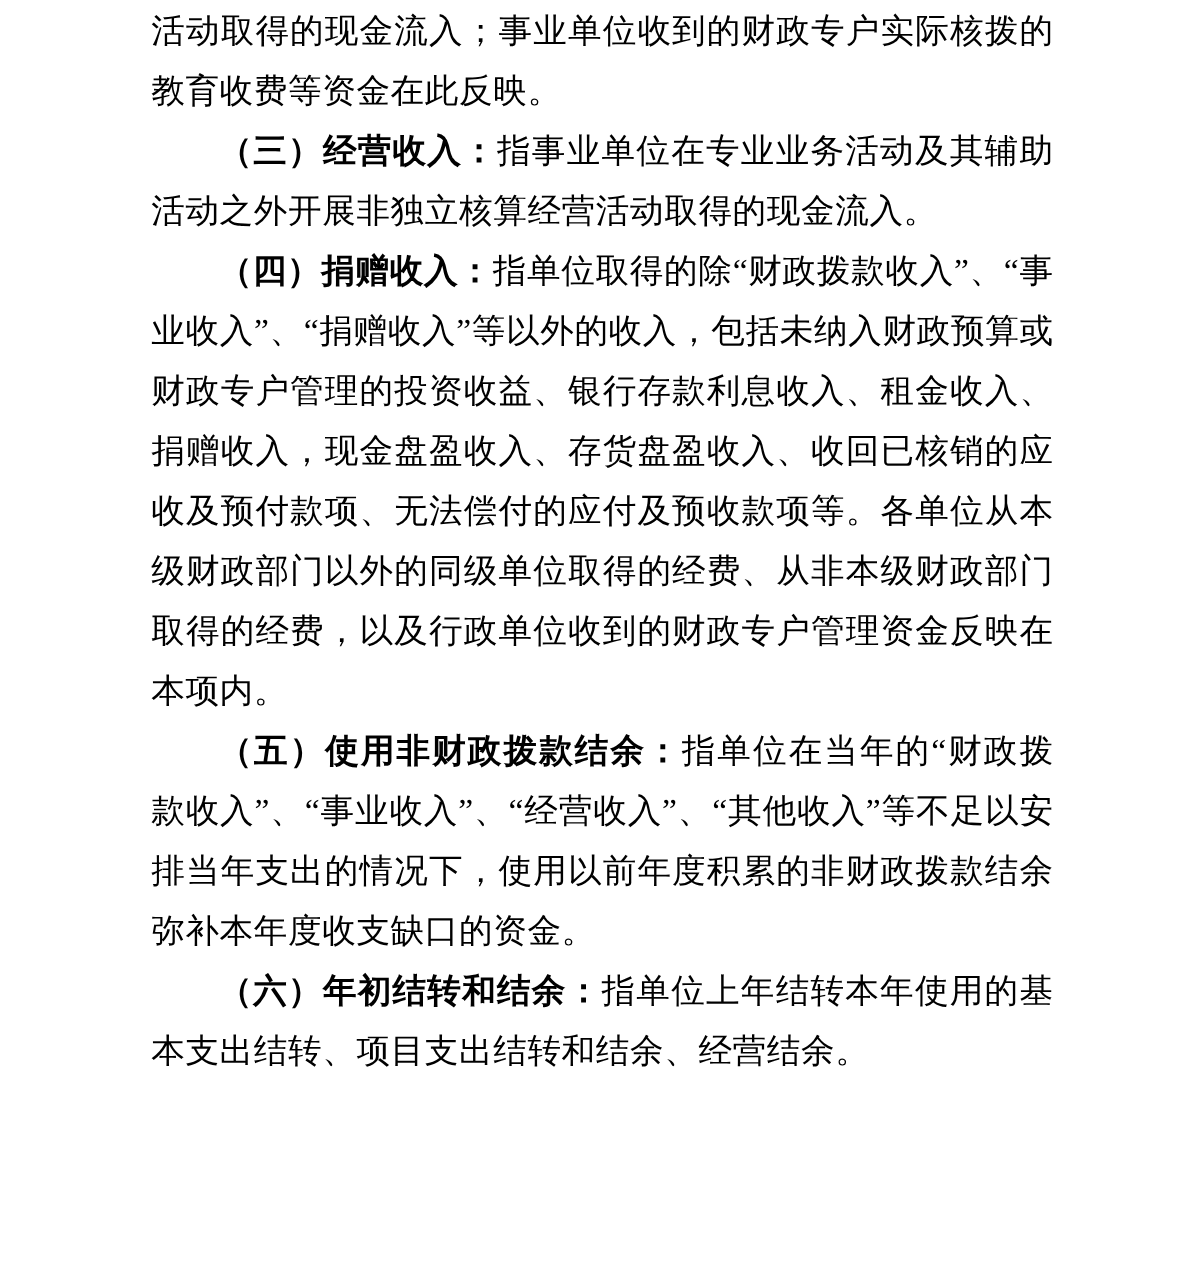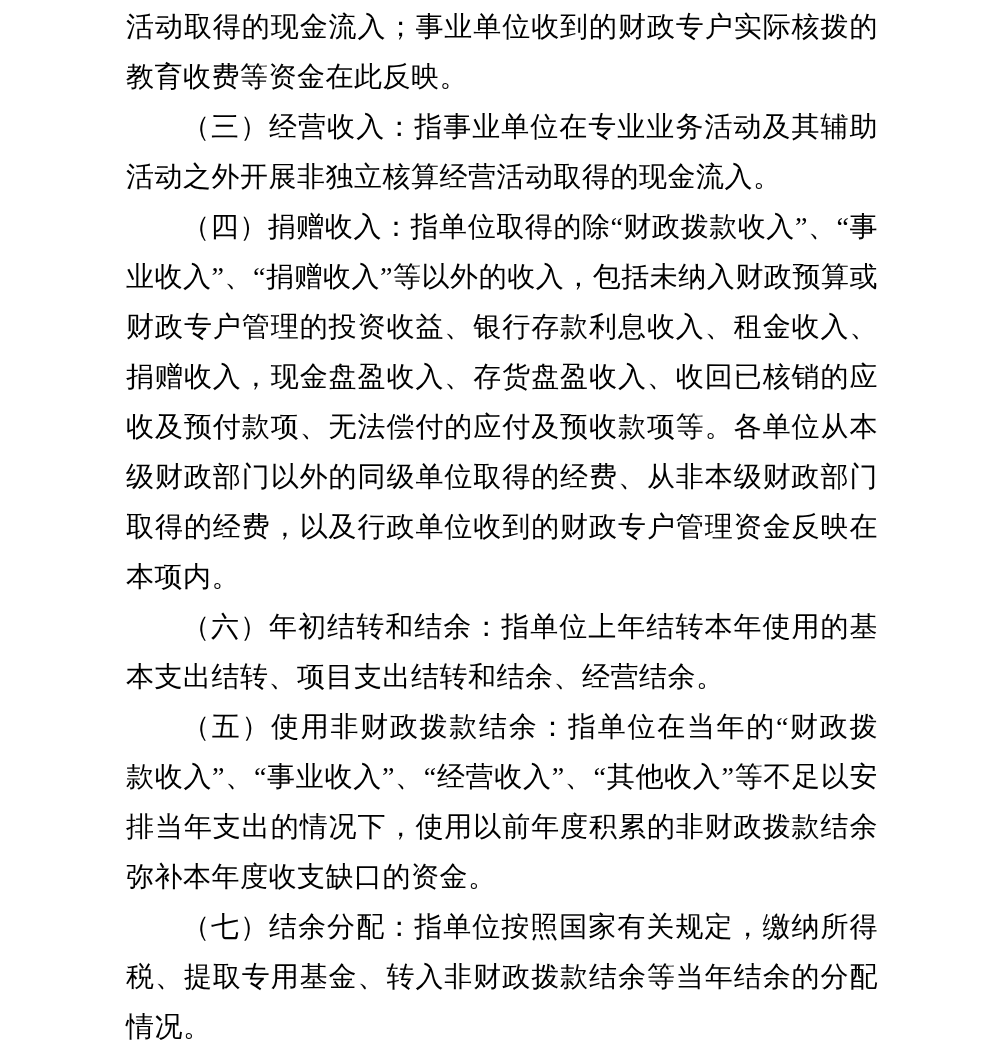--- a/index.html
+++ b/index.html
@@ -26,35 +26,34 @@
     line-height: 50px;
     text-align: justify;
     text-justify: inter-ideograph;
     letter-spacing: 0.5px;
     word-break: break-all;
   }
   p.indent {
     text-indent: 2em;
   }
   .para-label {
-    font-weight: normal;
+    font-weight: bold;
   }
 </style>
 </head>
 <body>
 
 <div class="page">
 
   <p class="doc-para"><span>活动取得的现金流入；事业单位收到的财政专户实际核拨的教育收费等资金在此反映。</span></p>
 
   <p class="doc-para indent"><span class="para-label">（三）经营收入：</span><span>指事业单位在专业业务活动及其辅助活动之外开展非独立核算经营活动取得的现金流入。</span></p>
 
   <p class="doc-para indent"><span class="para-label">（四）捐赠收入：</span><span>指单位取得的除“财政拨款收入”、“事业收入”、“捐赠收入”等以外的收入，包括未纳入财政预算或财政专户管理的投资收益、银行存款利息收入、租金收入、捐赠收入，现金盘盈收入、存货盘盈收入、收回已核销的应收及预付款项、无法偿付的应付及预收款项等。各单位从本级财政部门以外的同级单位取得的经费、从非本级财政部门取得的经费，以及行政单位收到的财政专户管理资金反映在本项内。</span></p>
 
+  <p class="doc-para indent"><span class="para-label">（五）使用非财政拨款结余：</span><span>指单位在当年的“财政拨款收入”、“事业收入”、“经营收入”、“其他收入”等不足以安排当年支出的情况下，使用以前年度积累的非财政拨款结余弥补本年度收支缺口的资金。</span></p>
+
   <p class="doc-para indent"><span class="para-label">（六）年初结转和结余：</span><span>指单位上年结转本年使用的基本支出结转、项目支出结转和结余、经营结余。</span></p>
 
-  <p class="doc-para indent"><span class="para-label">（五）使用非财政拨款结余：</span><span>指单位在当年的“财政拨款收入”、“事业收入”、“经营收入”、“其他收入”等不足以安排当年支出的情况下，使用以前年度积累的非财政拨款结余弥补本年度收支缺口的资金。</span></p>
-
-  <p class="doc-para indent"><span class="para-label">（七）结余分配：</span><span>指单位按照国家有关规定，缴纳所得税、提取专用基金、转入非财政拨款结余等当年结余的分配情况。</span></p>
 
   <p class="doc-para indent"></p>
 
 </div>
 
 </body></html>

